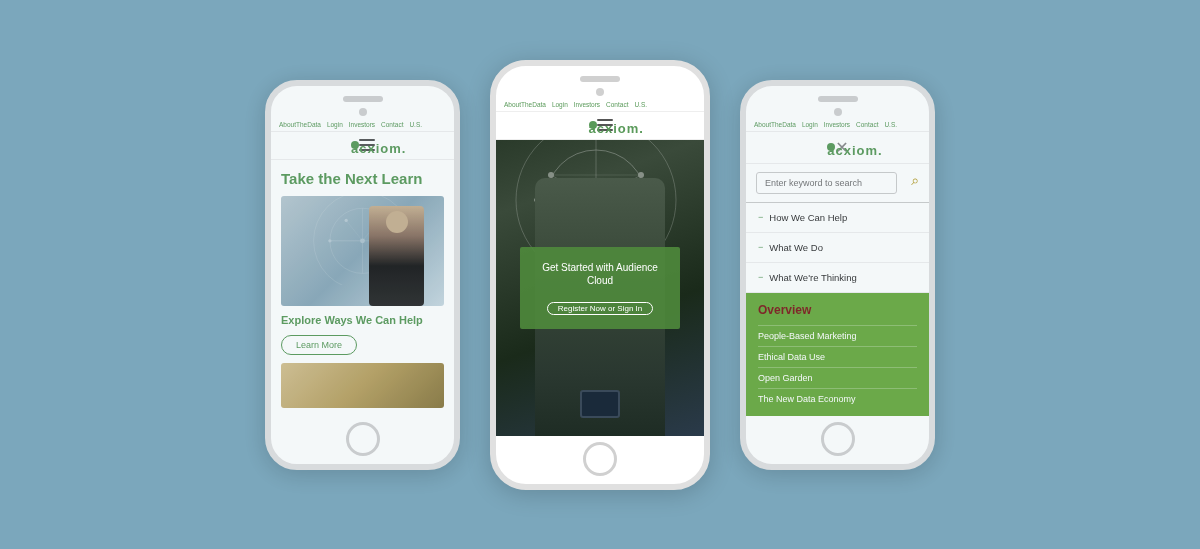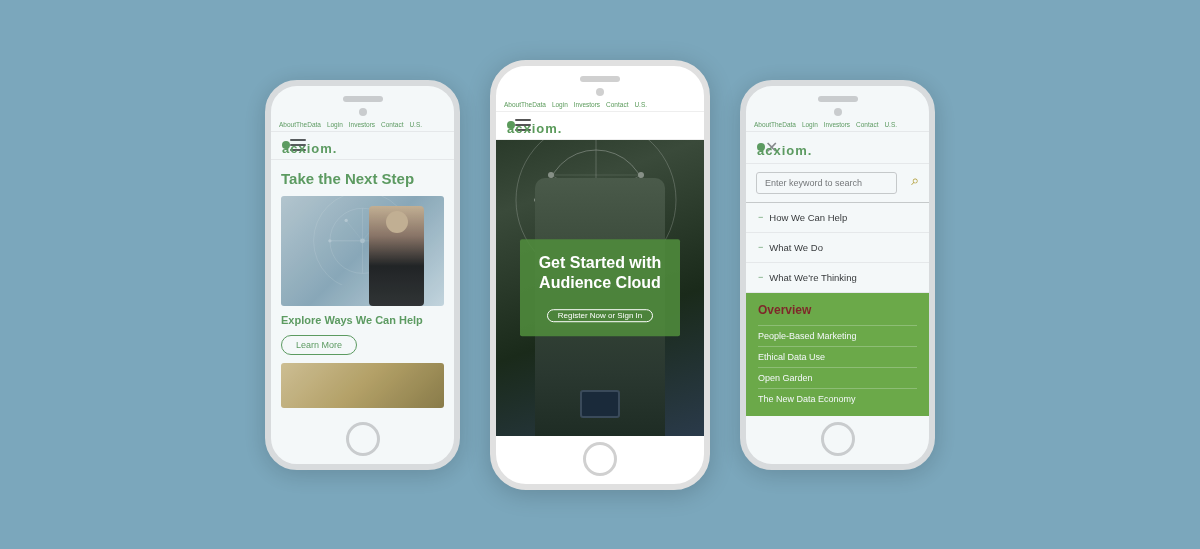--- a/index.html
+++ b/index.html
@@ -96,21 +96,21 @@
       color: #5a9a5a;
       font-size: 6.5px;
     }
     .topbar-links span:last-child { margin-right: 0; }
 
     .phone-navbar {
       background: #fff;
       border-bottom: 1px solid #eee;
       padding: 6px 10px;
       display: flex;
-      justify-content: flex-start;
+      justify-content: center;
       align-items: center;
     }
     .acxiom-logo {
       font-size: 13px;
       font-weight: bold;
       color: #5a9a5a;
       letter-spacing: 1px;
     }
     .acxiom-logo span {
       display: inline-block;
@@ -246,22 +246,22 @@
       left: 50%;
       transform: translate(-50%, -50%);
       background: rgba(80, 140, 60, 0.88);
       padding: 14px 16px;
       text-align: center;
       width: 160px;
       border-radius: 2px;
     }
     .cta-title {
       color: #fff;
-      font-size: 16px;
-      font-weight: bold;
+      font-size: 10px;
+      font-weight: normal;
       line-height: 1.3;
       margin-bottom: 10px;
     }
     .cta-btn {
       border: 1.5px solid #fff;
       border-radius: 20px;
       padding: 1px 10px;
       font-size: 8px;
       color: #fff;
       background: transparent;
@@ -362,21 +362,21 @@
           <span>acxiom.</span>
         </div>
         <div class="hamburger-icon">
           <div></div>
             <div></div>
             <div></div>
         </div>
       </div>
 
       <div class="phone1-content">
-        <div class="phone1-title">Take the Next Step</div>
+        <div class="phone1-title">Take the Next Learn</div>
         <div class="phone1-image">
           <svg class="network-overlay" viewBox="0 0 200 110">
             <circle cx="100" cy="55" r="40" stroke="white" stroke-width="0.5" fill="none"></circle>
             <circle cx="100" cy="55" r="60" stroke="white" stroke-width="0.5" fill="none"></circle>
             <line x1="60" y1="55" x2="140" y2="55" stroke="white" stroke-width="0.5"></line>
             <line x1="100" y1="15" x2="100" y2="95" stroke="white" stroke-width="0.5"></line>
             <circle cx="100" cy="55" r="3" fill="white"></circle>
             <circle cx="60" cy="55" r="2" fill="white"></circle>
             <circle cx="140" cy="55" r="2" fill="white"></circle>
             <circle cx="80" cy="30" r="2" fill="white"></circle>

